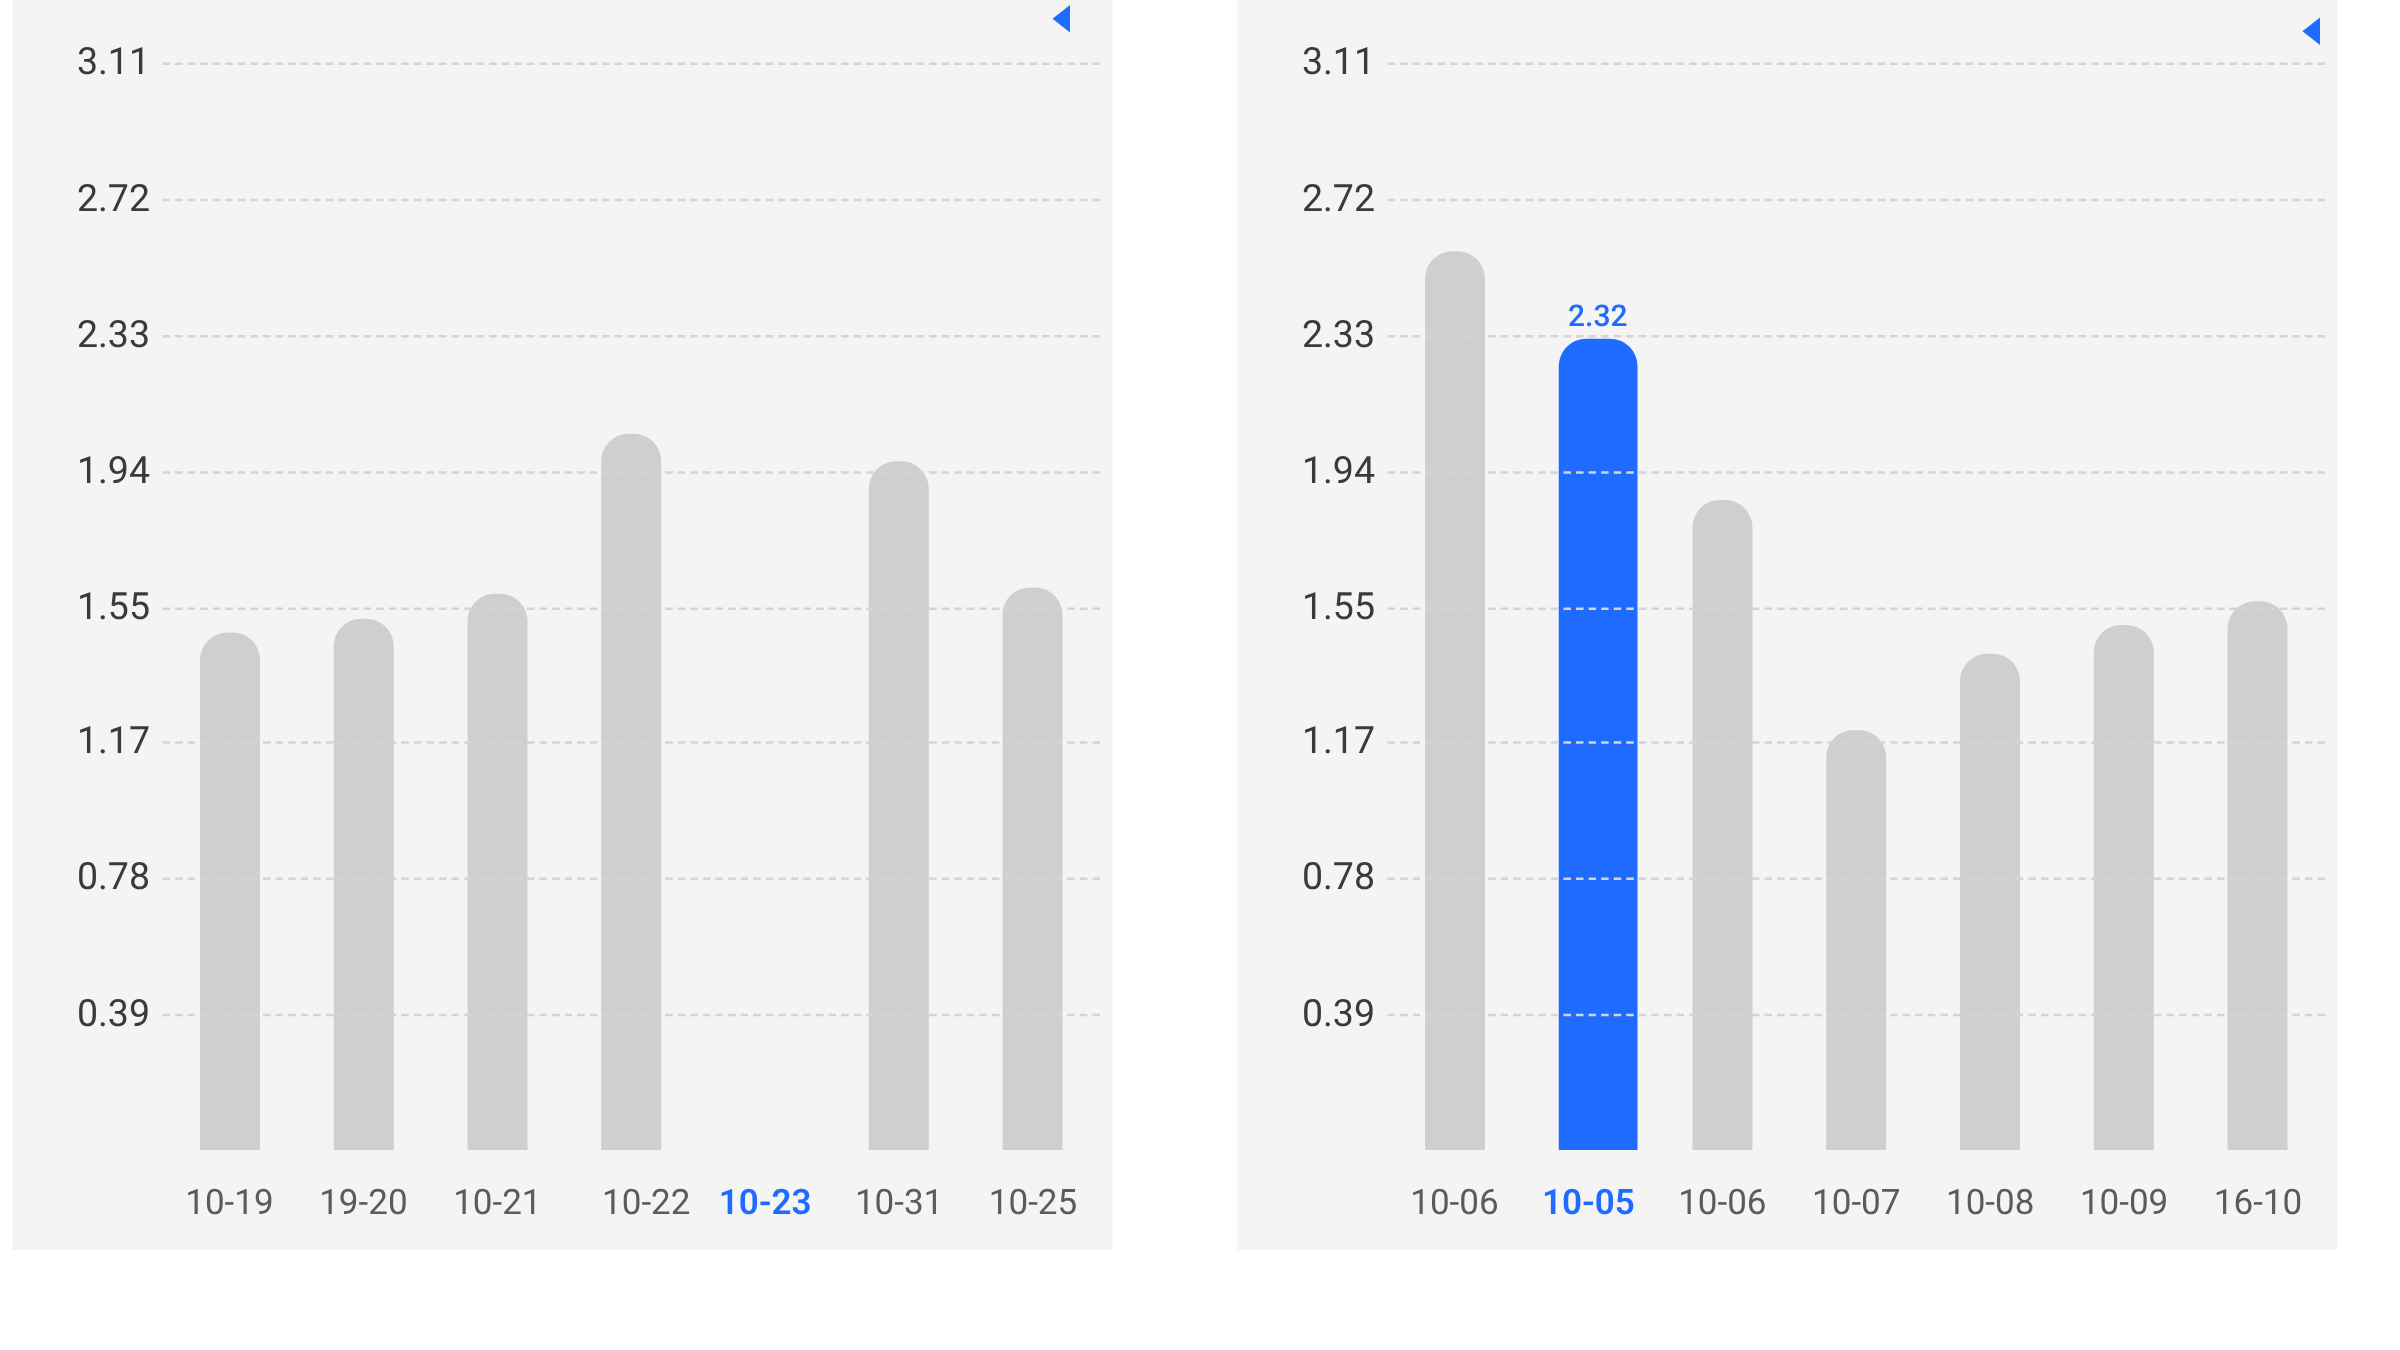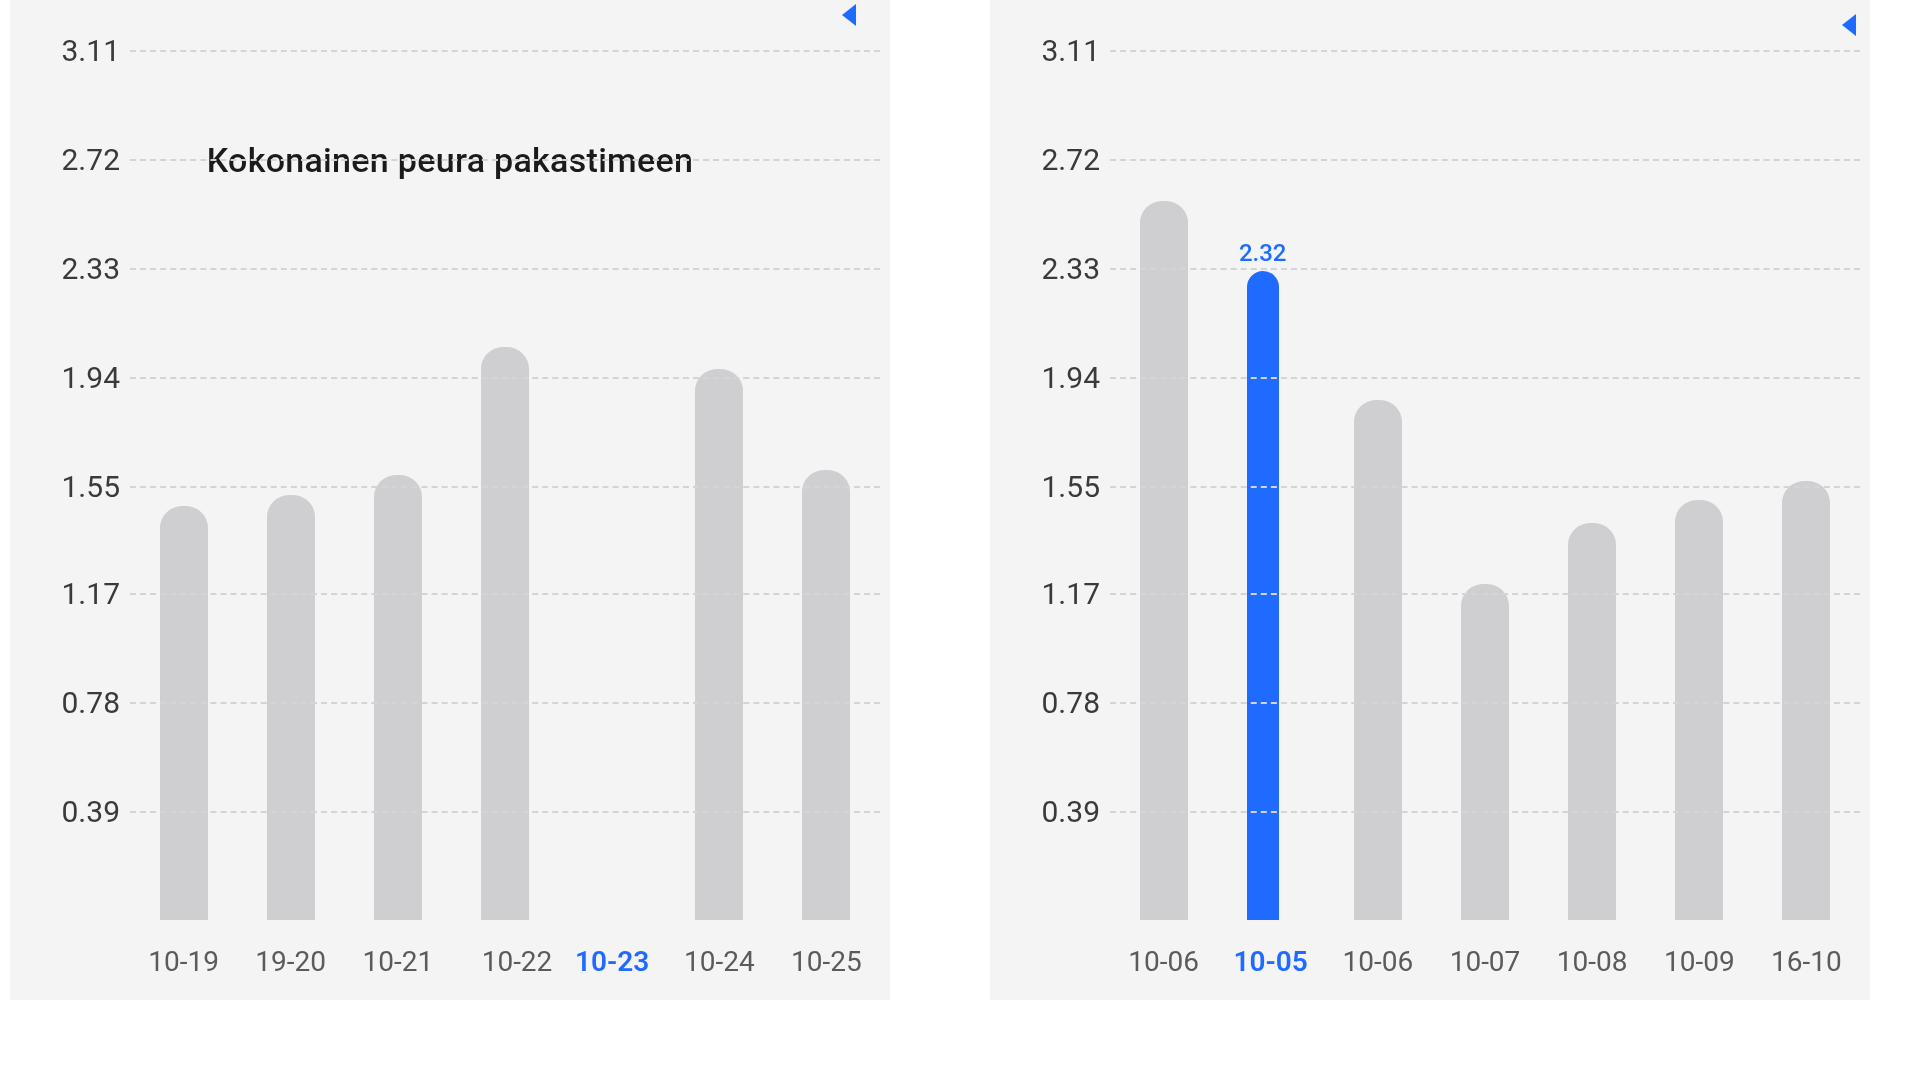--- a/index.html
+++ b/index.html
@@ -20,21 +20,20 @@
   .bar-label{position:absolute;left:50%;transform:translateX(-50%);top:-32px;font-size:24px;color:#1f6bff;font-weight:500;white-space:nowrap}
   .xtick{position:absolute;bottom:-58px;transform:translateX(-50%);font-size:28px;color:#5b5b5b;white-space:nowrap}
   .xtick.sel{color:#1f6bff;font-weight:600}
 </style>
 </head>
 <body>
 
 <div class="page">
   <div class="panel left">
     <div class="back-caret"></div>
-    <div class="title" style="top: 140px;">Kokonainen peura pakastimeen</div>
     <div class="plot">
       <div class="bars" id="bars-0">
           <div class="bar grey" style="left: 29.5714px; width: 48px; height: 414.019px;"></div>
           <div class="bar grey" style="left: 136.714px; width: 48px; height: 425.209px;"></div>
           <div class="bar grey" style="left: 243.857px; width: 48px; height: 444.791px;"></div>
           <div class="bar grey" style="left: 351px; width: 48px; height: 573.473px;"></div>
           <div class="bar grey" style="left: 565.286px; width: 48px; height: 551.093px;"></div>
           <div class="bar grey" style="left: 672.429px; width: 48px; height: 450.386px;"></div>
         </div>
     <div class="grid-line" style="top: 0px;"></div>
@@ -51,31 +50,31 @@
         <div class="ytick" style="top: 542.701px;">1.17</div>
         <div class="grid-line" style="top: 651.801px;"></div>
         <div class="ytick" style="top: 651.801px;">0.78</div>
         <div class="grid-line" style="top: 760.9px;"></div>
         <div class="ytick" style="top: 760.9px;">0.39</div>
         <div class="xtick" style="left: 53.5714px;">10-19</div>
         <div class="xtick" style="left: 160.714px;">19-20</div>
         <div class="xtick" style="left: 267.857px;">10-21</div>
         <div class="xtick" style="left: 375px; margin-left: 12px;">10-22</div>
         <div class="xtick sel" style="left: 482.143px;">10-23</div>
-        <div class="xtick" style="left: 589.286px;">10-24</div>
+        <div class="xtick" style="left: 589.286px;">10-31</div>
         <div class="xtick" style="left: 696.429px;">10-25</div>
       </div>
   </div>
 
   <div class="panel right">
     <div class="back-caret"></div>
     <div class="plot">
       <div class="bars" id="bars-1">
           <div class="bar grey" style="left: 29.5714px; width: 48px; height: 718.939px;"></div>
-          <div class="bar blue" style="left: 136.714px; width: 32px; height: 649.003px;">
+          <div class="bar blue" style="left: 136.714px; width: 63px; height: 649.003px;">
             <div class="bar-label">2.32</div>
           </div>
           <div class="bar grey" style="left: 243.857px; width: 48px; height: 520.322px;"></div>
           <div class="bar grey" style="left: 351px; width: 48px; height: 335.691px;"></div>
           <div class="bar grey" style="left: 458.143px; width: 48px; height: 397.235px;"></div>
           <div class="bar grey" style="left: 565.286px; width: 48px; height: 419.614px;"></div>
           <div class="bar grey" style="left: 672.429px; width: 48px; height: 439.196px;"></div>
         </div>
     <div class="grid-line" style="top: 0px;"></div>
         <div class="ytick" style="top: 0px;">3.11</div>

